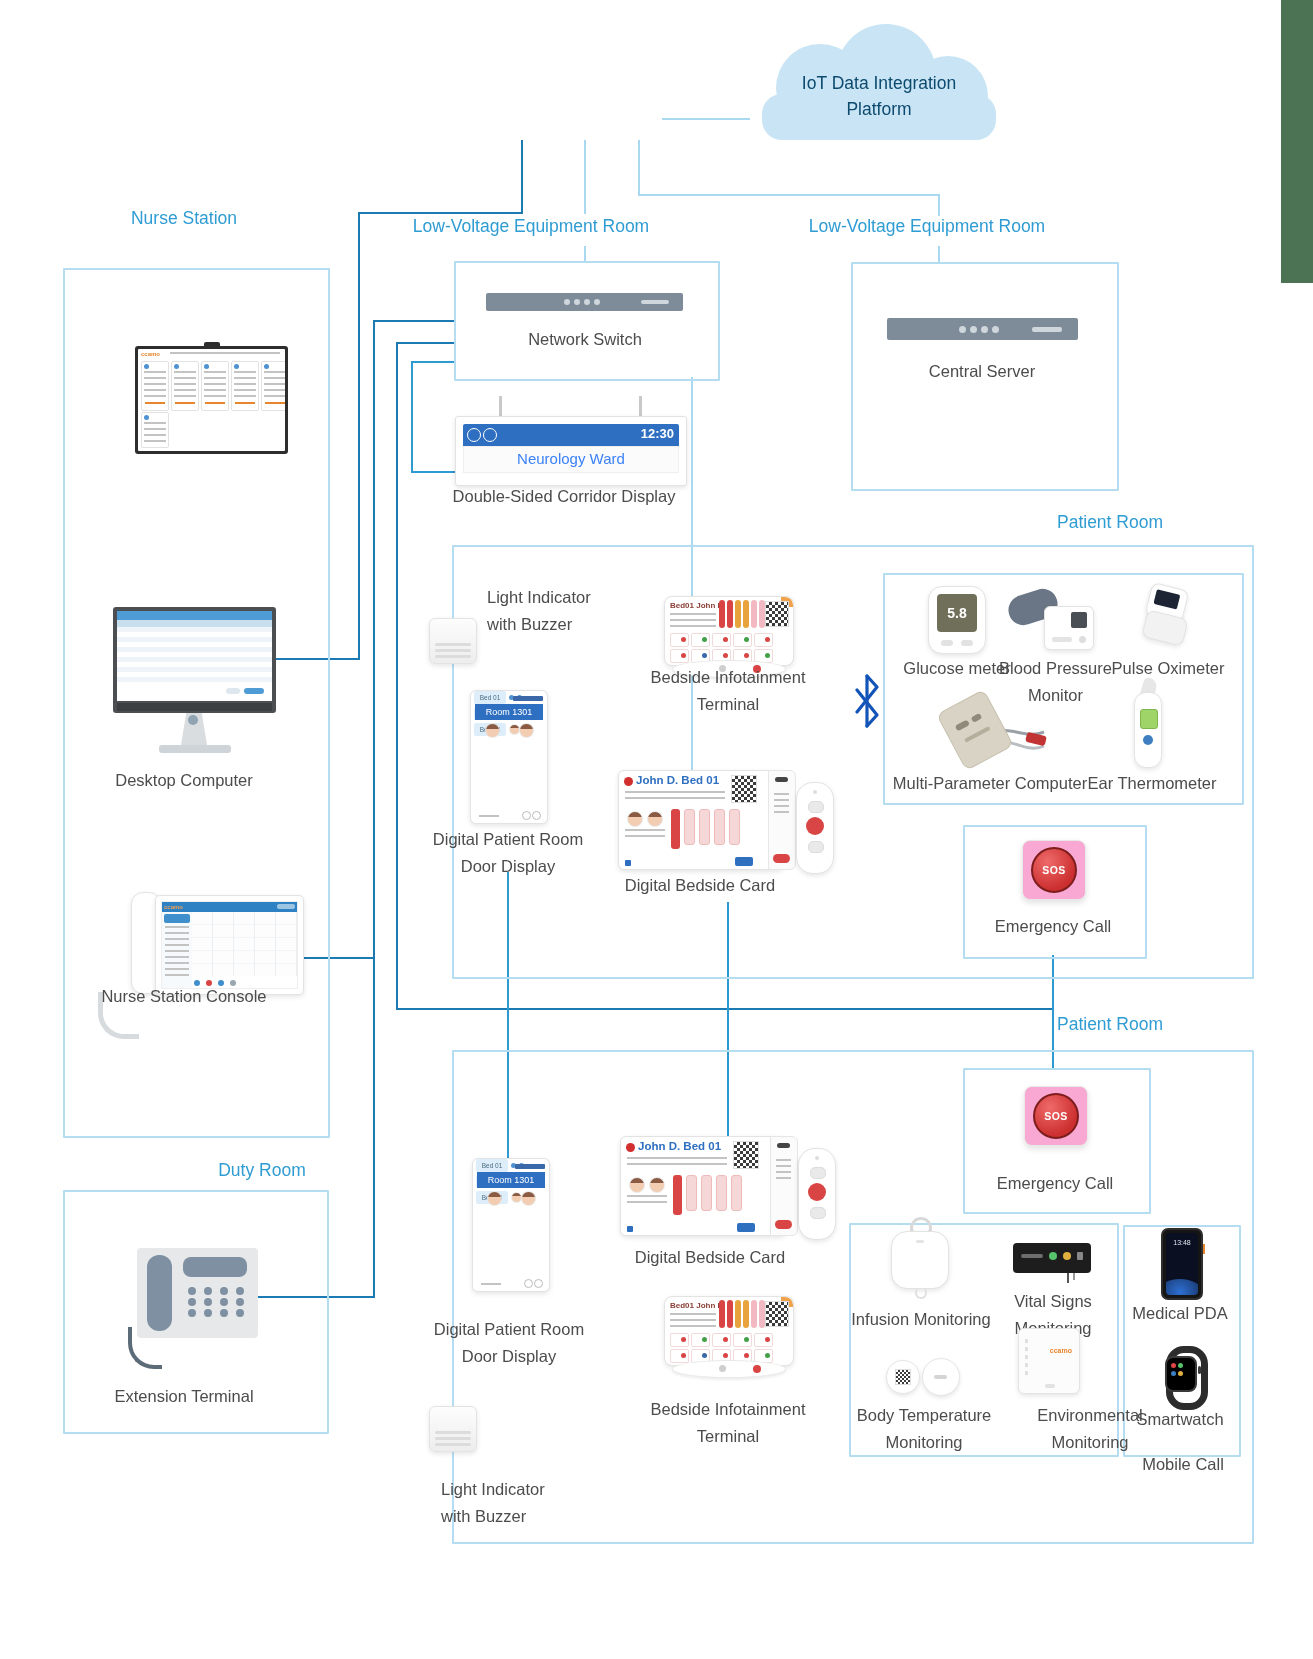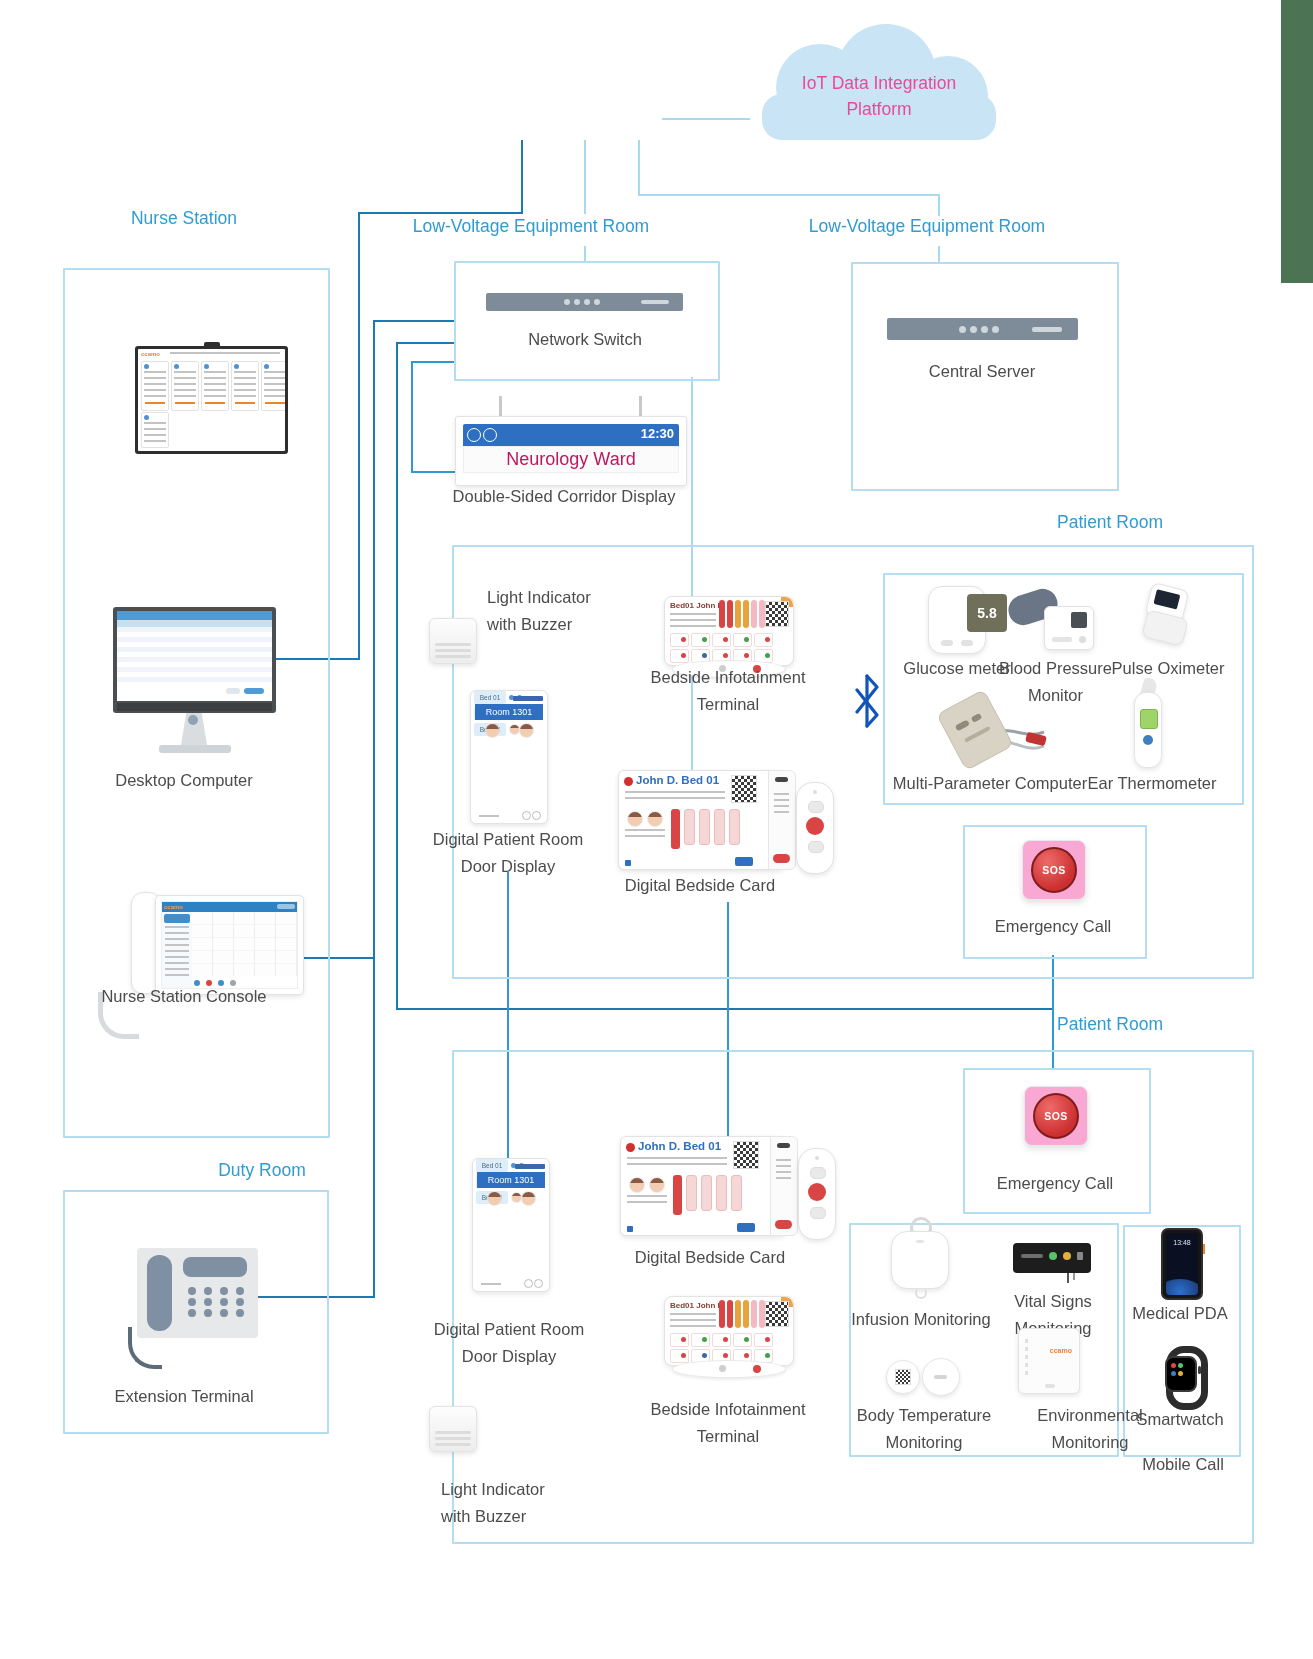--- a/index.html
+++ b/index.html
@@ -6,21 +6,21 @@
   #canvas{position:relative;width:1313px;height:1659px;background:#fff;overflow:hidden;}
   .abs{position:absolute;}
   .box{position:absolute;border:2px solid #b5ddf2;border-radius:1px;background:transparent;}
   .slabel{position:absolute;color:#2f9cd3;font-size:17.5px;white-space:nowrap;transform:translateX(-50%);}
   .dlabel{position:absolute;color:#4c4c4c;font-size:16.5px;line-height:27px;text-align:center;}
   .c1{transform:translateX(-50%);white-space:nowrap;}
   .leftal{text-align:left;}
   .line{position:absolute;background:#1c7ab3;}
   .md{background:#2d9bd2;}
   .lt{background:#a9d9f1;}
-  .cloud-text{position:absolute;width:100%;text-align:center;color:#ec4899;font-size:17.5px;line-height:26px;}
+  .cloud-text{position:absolute;width:100%;text-align:center;color:#0c4a6e;font-size:17.5px;line-height:26px;}
   .gray-lines{background:repeating-linear-gradient(180deg,#c3c3c3 0 2px,transparent 2px 6px);}
   .qr{background:repeating-conic-gradient(#3b3b3b 0% 25%,#fff 0% 50%);background-size:6px 6px;border:1px solid #ddd;}
   .avatar{border-radius:50%;background:linear-gradient(180deg,#8a5a42 38%,#f3cdb2 38%);border:1px solid #e8e8e8;}
   .tagbar{border-radius:3px;}
   .sosbox{position:absolute;width:62px;height:58px;background:#f9a8d4;border:1px solid #e9e9e9;border-radius:8px;box-shadow:0 3px 6px rgba(0,0,0,.12);}
   .soscircle{position:absolute;left:50%;top:50%;transform:translate(-50%,-50%);width:42px;height:42px;border-radius:50%;
     background:radial-gradient(circle at 35% 30%,#ef6a6a,#cc2f2f 70%);border:2px solid #7e1d1d;
     color:#fff;font-size:10.5px;font-weight:bold;display:flex;align-items:center;justify-content:center;letter-spacing:.5px;}
   .device-frame{position:absolute;background:#fff;border:1px solid #e3e3e3;border-radius:7px;box-shadow:0 2px 5px rgba(0,0,0,.10);}
   .bedrow{display:flex;align-items:center;gap:3px;margin:3px 3px 0 3px;}
@@ -203,21 +203,21 @@
   <div class="abs" style="left:455px;top:396px;width:230px;height:90px;">
     <div class="abs" style="left:44px;top:0;width:3px;height:22px;background:#c9c9c9;"></div>
     <div class="abs" style="left:184px;top:0;width:3px;height:22px;background:#c9c9c9;"></div>
     <div class="device-frame" style="left:0;top:20px;width:230px;height:68px;border-radius:3px;">
       <div style="position:absolute;left:7px;top:7px;right:7px;height:22px;background:#2f6fc2;border-radius:2px 2px 0 0;">
         <span style="position:absolute;left:4px;top:4px;width:12px;height:12px;border:1.5px solid #fff;border-radius:50%;"></span>
         <span style="position:absolute;left:20px;top:4px;width:12px;height:12px;border:1.5px solid #fff;border-radius:50%;"></span>
         <span style="position:absolute;right:5px;top:2px;color:#fff;font-size:13px;font-weight:bold;">12:30</span>
       </div>
       <div style="position:absolute;left:7px;top:29px;right:7px;height:25px;background:#fbfbfb;border:1px solid #eee;text-align:center;">
-        <span style="color:#be185d;font-size:18px;line-height:24px;text-align:right;">Neurology Ward</span>
+        <span style="color:#3b82f6;font-size:15px;line-height:24px;text-align:right;">Neurology Ward</span>
       </div>
     </div>
   </div>
   <div class="dlabel c1" style="left:564px;top:483px;">Double-Sided Corridor Display</div>
 
   <div class="device-frame" style="left:429px;top:618px;width:46px;height:44px;border-radius:6px;background:linear-gradient(180deg,#fdfdfd,#ededed);">
     <div style="position:absolute;left:5px;top:24px;right:5px;height:3px;background:#dcdcdc;border-radius:2px;"></div>
     <div style="position:absolute;left:5px;top:30px;right:5px;height:3px;background:#dcdcdc;border-radius:2px;"></div>
     <div style="position:absolute;left:5px;top:36px;right:5px;height:3px;background:#dcdcdc;border-radius:2px;"></div>
   </div>
@@ -344,21 +344,21 @@
 
   <svg class="abs" style="left:852px;top:674px;" width="30" height="54" viewBox="0 0 30 54">
     <g stroke="#1254b8" stroke-width="3.2" fill="none" stroke-linejoin="round" stroke-linecap="round">
       <path d="M15 2 V52"></path>
         <path d="M15 2 L25 13 L5 38"></path>
         <path d="M15 52 L25 41 L5 16"></path>
     </g>
   </svg>
 
   <div class="device-frame" style="left:928px;top:586px;width:56px;height:66px;border-radius:14px;">
-    <div style="position:absolute;left:8px;top:7px;width:40px;height:38px;background:#70705a;border-radius:4px;color:#fff;font-size:14px;font-weight:bold;display:flex;align-items:center;justify-content:center;margin-left:30px;">5.8</div>
+    <div style="position:absolute;left:8px;top:7px;width:40px;height:38px;background:#70705a;border-radius:4px;color:#fff;font-size:14px;font-weight:bold;display:flex;align-items:center;justify-content:center;">5.8</div>
     <span style="position:absolute;left:12px;bottom:7px;width:12px;height:6px;background:#e2e2e2;border-radius:3px;"></span>
     <span style="position:absolute;right:12px;bottom:7px;width:12px;height:6px;background:#e2e2e2;border-radius:3px;"></span>
   </div>
   <div class="dlabel c1" style="left:957px;top:655px;">Glucose meter</div>
 
   <div class="abs" style="left:1008px;top:588px;width:86px;height:62px;">
     <div style="position:absolute;left:0;top:4px;width:50px;height:30px;background:#6a7685;border-radius:15px;transform:rotate(-18deg);"></div>
     <div class="device-frame" style="left:36px;top:18px;width:48px;height:42px;border-radius:6px;">
       <span style="position:absolute;right:6px;top:5px;width:16px;height:16px;background:#4a4f55;border-radius:2px;"></span>
       <span style="position:absolute;left:7px;bottom:7px;width:20px;height:5px;background:#e4e4e4;border-radius:2px;"></span>

